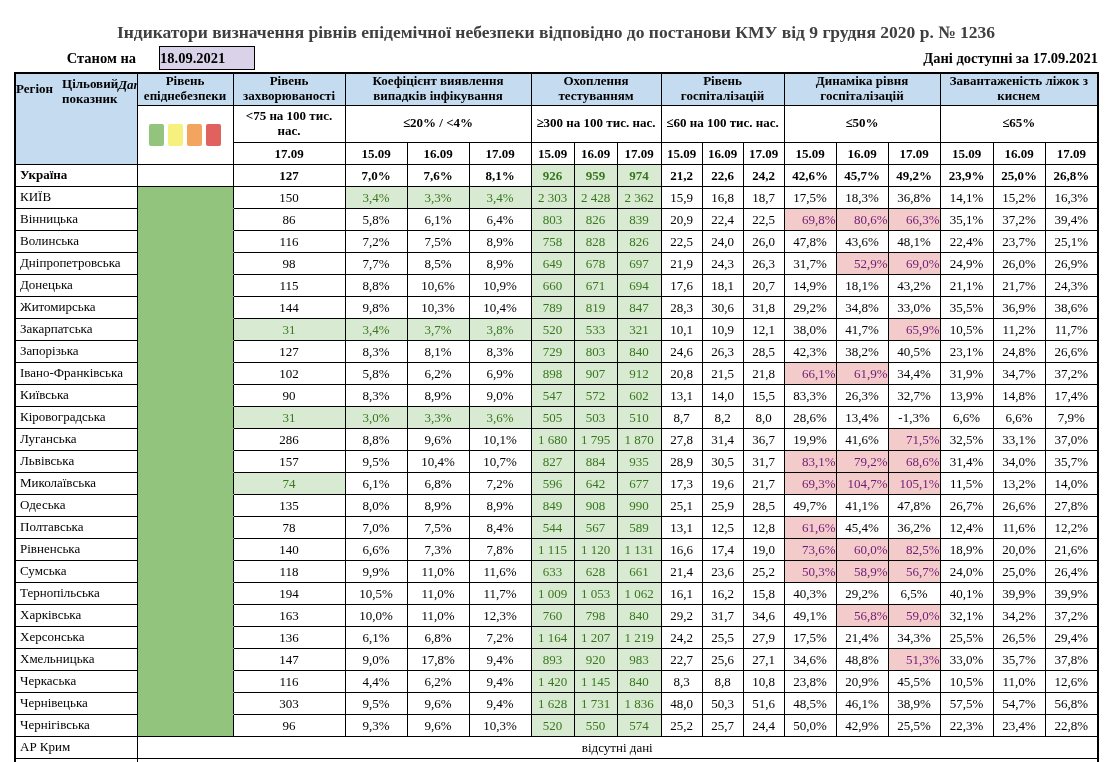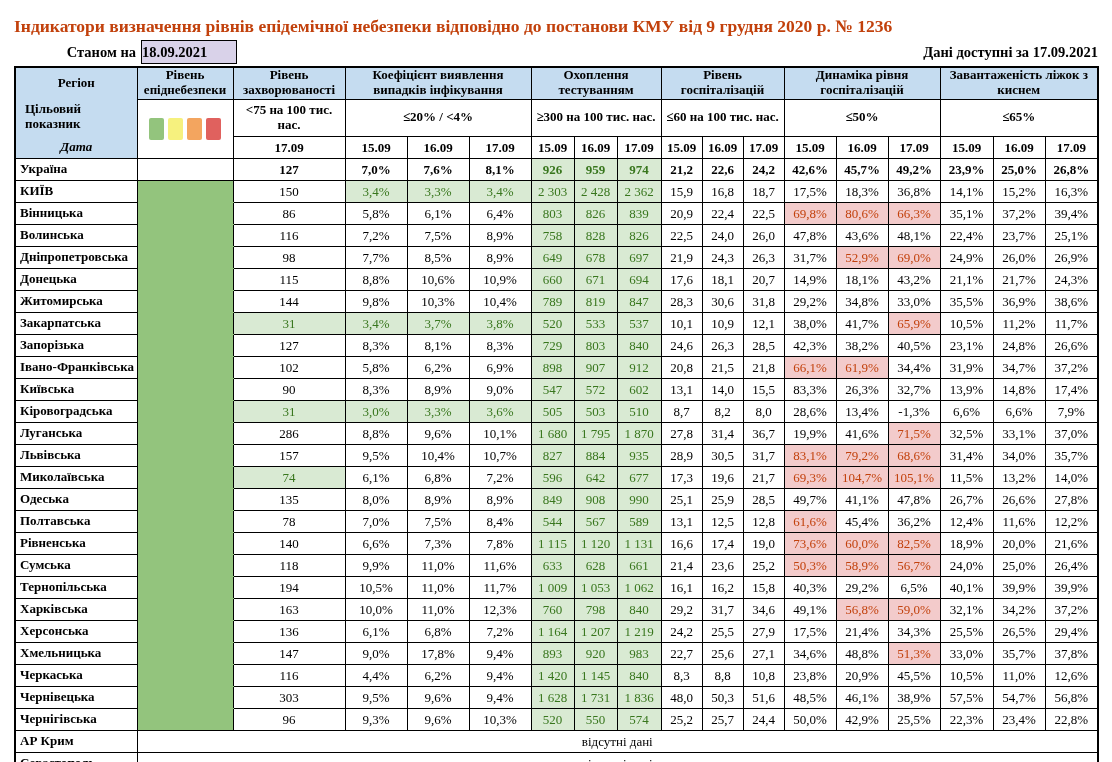--- a/index.html
+++ b/index.html
@@ -3,28 +3,28 @@
 <meta charset="utf-8">
 <style>
   html,body{margin:0;padding:0;}
   body{
     width:1112px;height:762px;background:#ffffff;
     font-family:"Liberation Serif","DejaVu Serif",serif;
     color:#000;overflow:hidden;
   }
   .page{padding:6px 14px 0 14px;}
   .title{
-    font-weight:bold;font-size:17.5px;line-height:1.2;
-    color:#c2410c;margin:10px 0 3px 0;
+    text-align:center;font-weight:bold;font-size:17.5px;line-height:1.2;
+    color:#404040;margin:16px 0 3px 0;
   }
   .meta-row{
     width:1084px;height:24px;display:flex;align-items:stretch;margin-bottom:2px;
     font-size:14.5px;font-weight:bold;
   }
-  .asof-label{width:122px;text-align:right;padding-right:5px;line-height:24px;}
+  .asof-label{width:122px;text-align:right;padding-right:23px;line-height:24px;}
   .asof-date{
     width:96px;background:#D9D2E9;border:1px solid #000;text-align:left;line-height:22px;
     box-sizing:border-box;
   }
   .avail{margin-left:auto;line-height:24px;text-align:right;}
   table{
     border-collapse:collapse;table-layout:fixed;width:1084px;
     border:2px solid #000;
   }
   td{
@@ -32,36 +32,36 @@
     font-size:13px;padding:0;white-space:nowrap;overflow:hidden;
   }
   thead td{font-weight:bold;}
   .hb{background:#C5DCF0;}
   .grp{font-size:13px;line-height:1.15;white-space:normal;}
   .tgt{font-size:13px;line-height:1.15;white-space:normal;}
   .r1{height:32px;}
   .r2{height:36px;}
   .r3{height:22px;}
   .col1head{
-    display:flex;flex-direction:column;justify-content:space-between;height:90px;
+    display:flex;flex-direction:row;justify-content:space-between;height:90px;
   }
   .col1head .c1a{height:30px;display:flex;align-items:center;justify-content:center;}
   .col1head .c1b{height:36px;display:flex;align-items:center;justify-content:flex-start;
     padding-left:9px;white-space:normal;text-align:left;line-height:1.15;}
   .col1head .c1c{height:22px;display:flex;align-items:center;justify-content:center;font-style:italic;}
   .legend-cell{background:#fff;}
   .legend-wrap{display:flex;align-items:center;justify-content:center;gap:4px;}
   .lgd{display:inline-block;width:15px;height:22px;border-radius:2px;}
   tbody td{height:21px;}
   tbody tr.bold td{font-weight:bold;}
   td.region{
-    text-align:left;padding-left:4px;font-weight:bold;white-space:normal;line-height:1.15;
+    text-align:left;padding-left:4px;font-weight:normal;white-space:normal;line-height:1.15;
   }
   td.g{background:#D9EAD3;color:#38761D;}
-  td.r{background:#F3CBCB;color:#c2410c;}
+  td.r{background:#F3CBCB;color:#701a75;text-align:right;}
   td.lvl{background:#93C47D;border-top-color:#93C47D;border-bottom-color:#93C47D;}
   td.lvl-top{border-top-color:#000;}
   td.lvl-bot{border-bottom-color:#000;}
   td.merged{text-align:center;}
 </style>
 </head>
 <body>
 
 <div class="page">
 
@@ -289,21 +289,21 @@
         </tr>
         <tr>
           <td class="region">Закарпатська</td>
           <td class="lvl"></td>
           <td class="g">31</td>
           <td class="g">3,4%</td>
           <td class="g">3,7%</td>
           <td class="g">3,8%</td>
           <td class="g">520</td>
           <td class="g">533</td>
-          <td class="g">537</td>
+          <td class="g">321</td>
           <td>10,1</td>
           <td>10,9</td>
           <td>12,1</td>
           <td>38,0%</td>
           <td>41,7%</td>
           <td class="r">65,9%</td>
           <td>10,5%</td>
           <td>11,2%</td>
           <td>11,7%</td>
         </tr>

